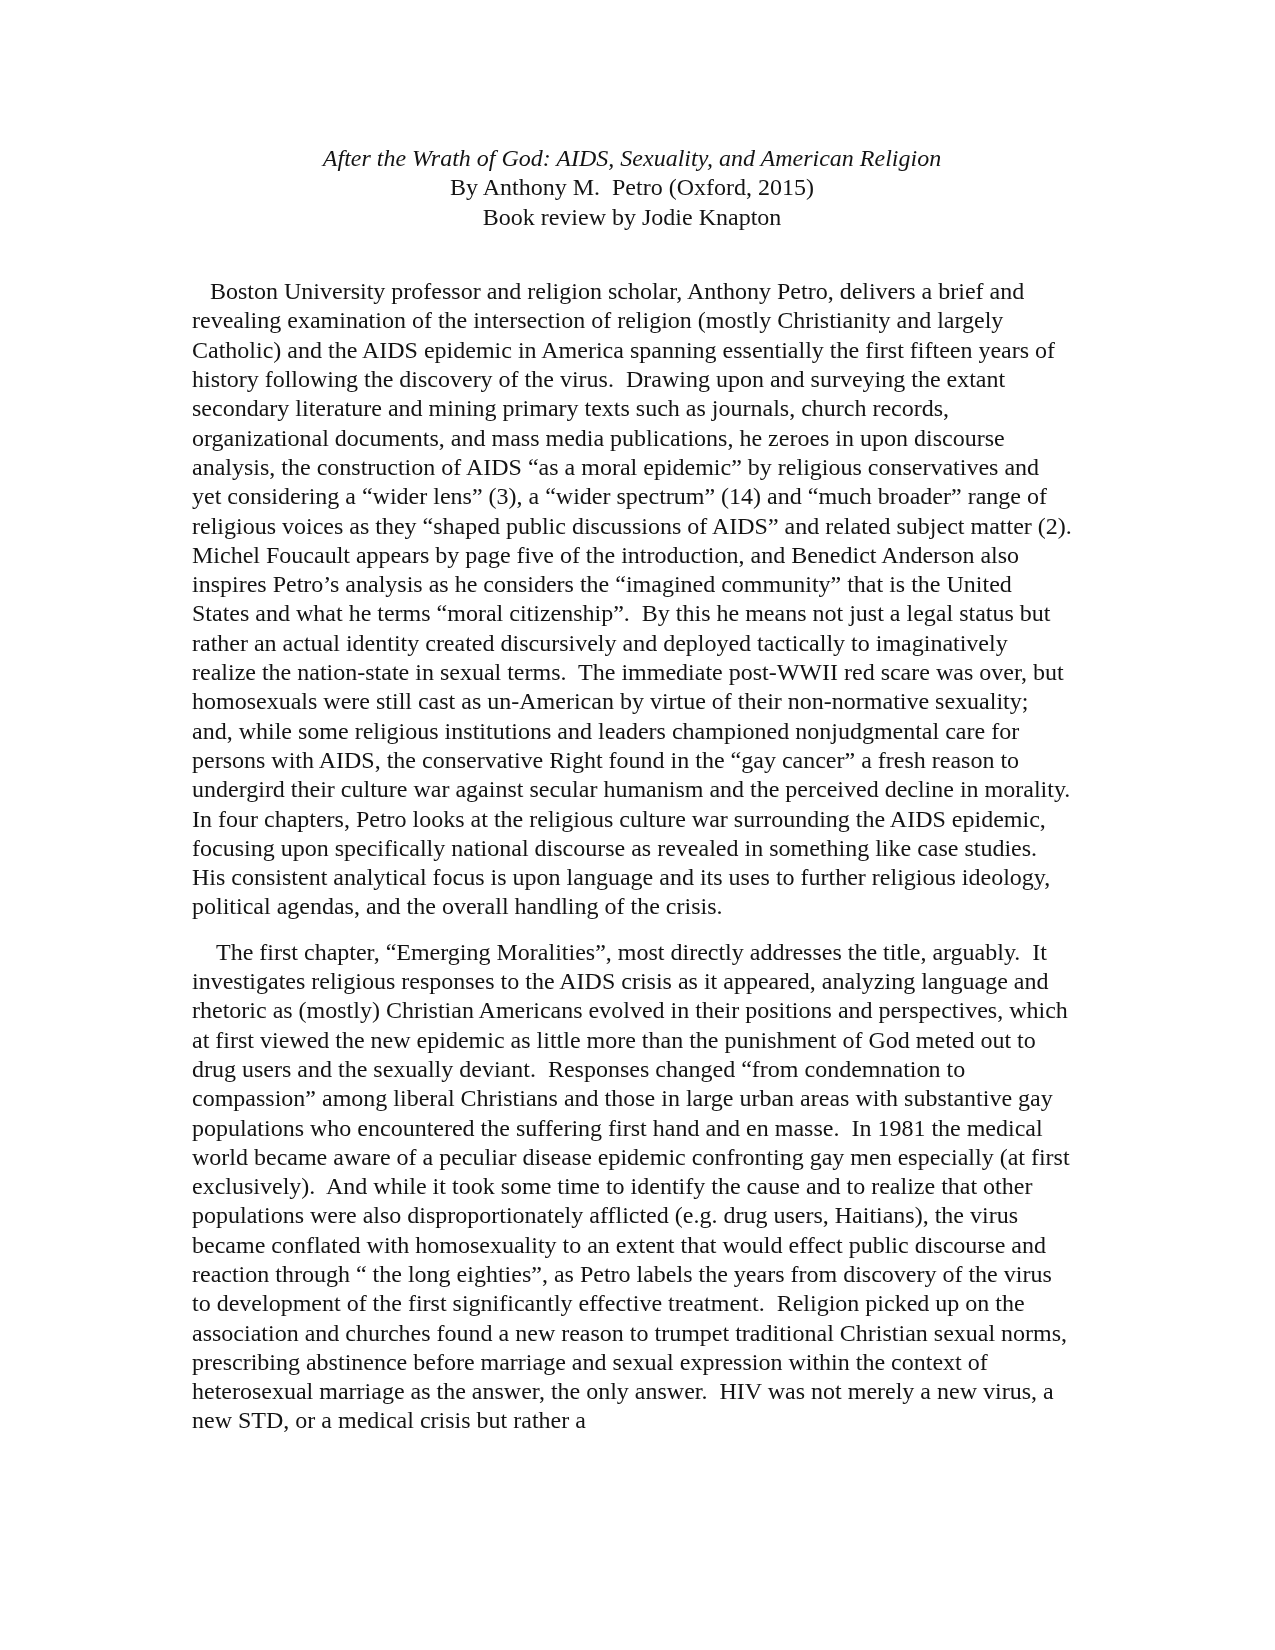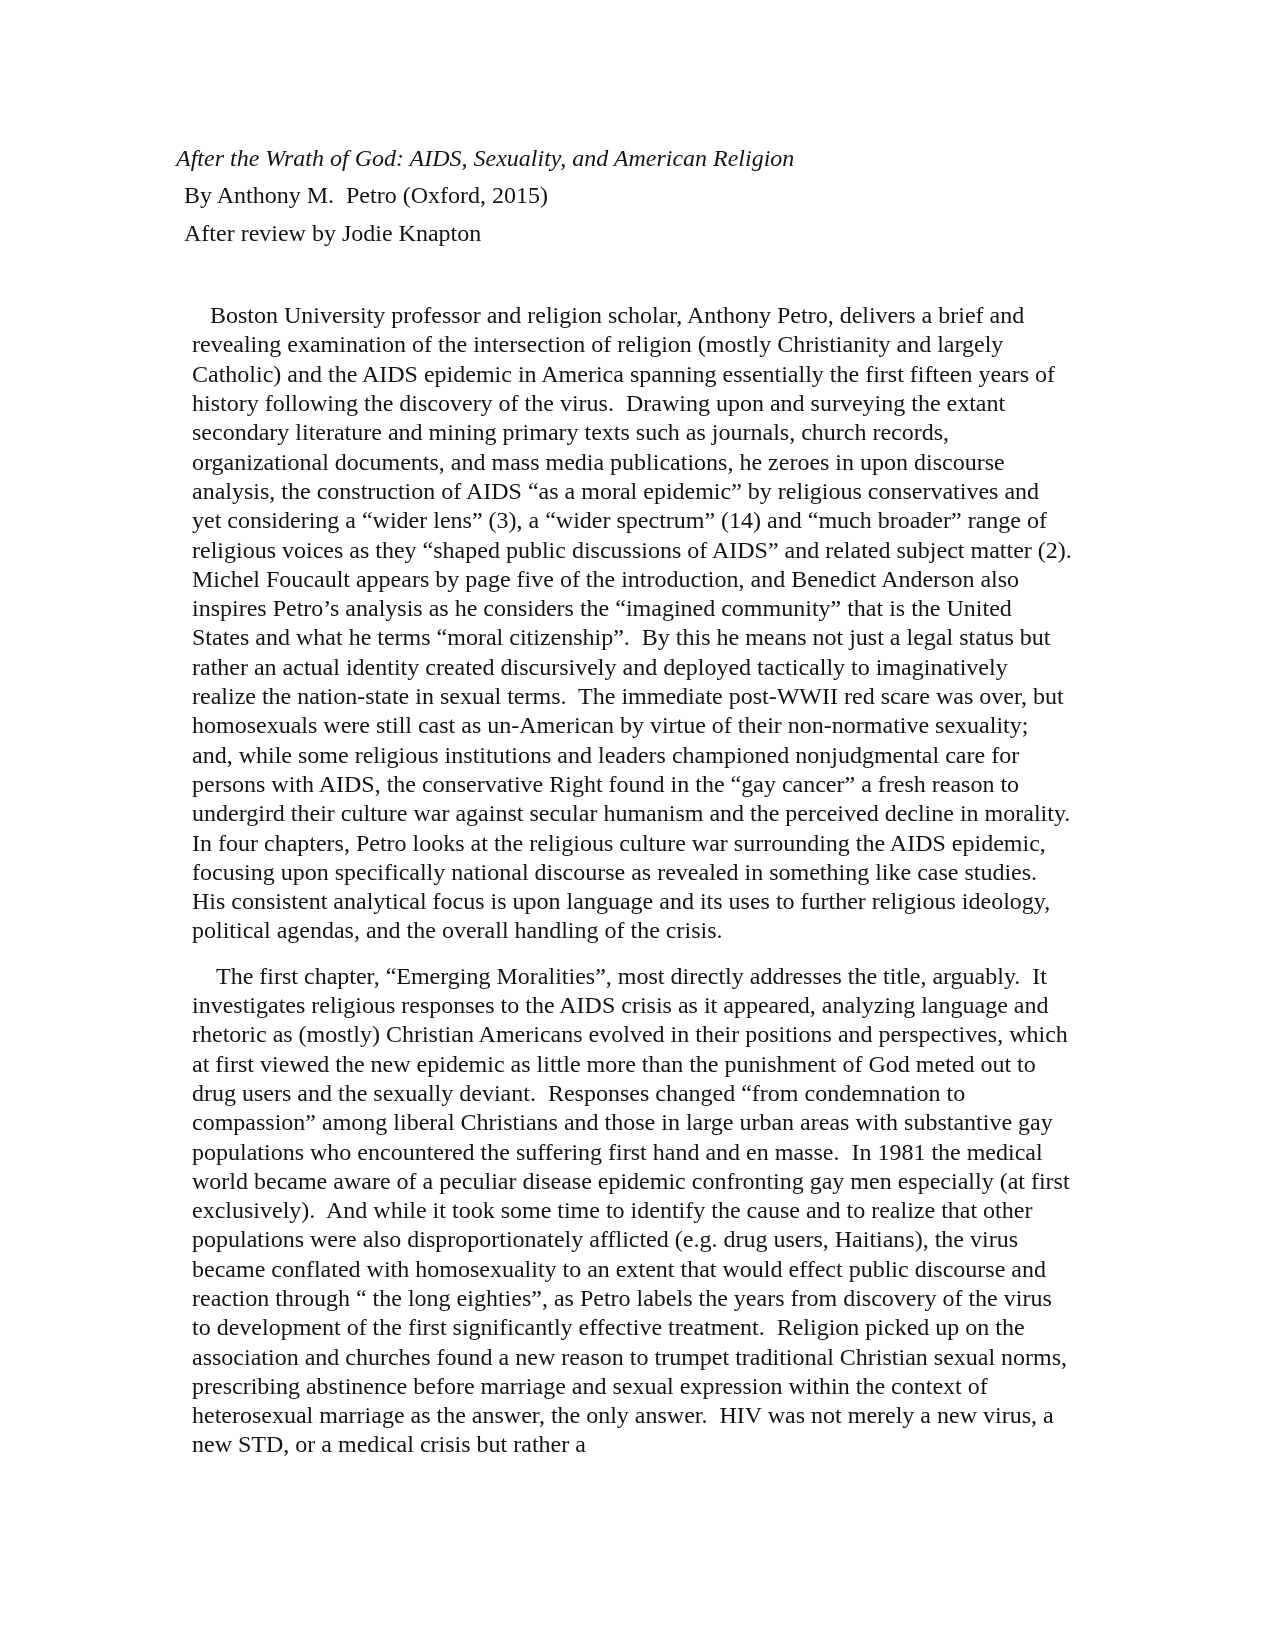--- a/index.html
+++ b/index.html
@@ -19,38 +19,40 @@
     font-family: "Liberation Serif", serif;
     font-size: 24px;
     line-height: 29.3px;
     color: #141414;
     text-align: left;
   }
   .doc-title {
     font-style: italic;
     margin: 0;
     white-space: pre-wrap;
+    text-align: center;
   }
   .doc-line {
-    margin: 8px;
+    margin: 0;
     white-space: pre-wrap;
+    text-align: center;
   }
   .blank-line {
     height: 29.3px;
   }
   .body-para {
     margin: 16px;
     white-space: pre-wrap;
   }
 </style>
 </head>
 <body>
 
 <div class="page">
   <div class="content">
     <p class="doc-title">After the Wrath of God: AIDS, Sexuality, and American Religion</p>
     <p class="doc-line">By Anthony M.  Petro (Oxford, 2015)</p>
-    <p class="doc-line">After review by Jodie Knapton</p>
+    <p class="doc-line">Book review by Jodie Knapton</p>
     <div class="blank-line"></div>
     <p class="body-para">   Boston University professor and religion scholar, Anthony Petro, delivers a brief and revealing examination of the intersection of religion (mostly Christianity and largely Catholic) and the AIDS epidemic in America spanning essentially the first fifteen years of history following the discovery of the virus.  Drawing upon and surveying the extant secondary literature and mining primary texts such as journals, church records, organizational documents, and mass media publications, he zeroes in upon discourse analysis, the construction of AIDS “as a moral epidemic” by religious conservatives and yet considering a “wider lens” (3), a “wider spectrum” (14) and “much broader” range of religious voices as they “shaped public discussions of AIDS” and related subject matter (2).  Michel Foucault appears by page five of the introduction, and Benedict Anderson also inspires Petro’s analysis as he considers the “imagined community” that is the United States and what he terms “moral citizenship”.  By this he means not just a legal status but rather an actual identity created discursively and deployed tactically to imaginatively realize the nation-state in sexual terms.  The immediate post-WWII red scare was over, but homosexuals were still cast as un-American by virtue of their non-normative sexuality; and, while some religious institutions and leaders championed nonjudgmental care for persons with AIDS, the conservative Right found in the “gay cancer” a fresh reason to undergird their culture war against secular humanism and the perceived decline in morality.  In four chapters, Petro looks at the religious culture war surrounding the AIDS epidemic, focusing upon specifically national discourse as revealed in something like case studies.  His consistent analytical focus is upon language and its uses to further religious ideology, political agendas, and the overall handling of the crisis.</p>
     <p class="body-para">    The first chapter, “Emerging Moralities”, most directly addresses the title, arguably.  It investigates religious responses to the AIDS crisis as it appeared, analyzing language and rhetoric as (mostly) Christian Americans evolved in their positions and perspectives, which at first viewed the new epidemic as little more than the punishment of God meted out to drug users and the sexually deviant.  Responses changed “from condemnation to compassion” among liberal Christians and those in large urban areas with substantive gay populations who encountered the suffering first hand and en masse.  In 1981 the medical world became aware of a peculiar disease epidemic confronting gay men especially (at first exclusively).  And while it took some time to identify the cause and to realize that other populations were also disproportionately afflicted (e.g. drug users, Haitians), the virus became conflated with homosexuality to an extent that would effect public discourse and reaction through “ the long eighties”, as Petro labels the years from discovery of the virus to development of the first significantly effective treatment.  Religion picked up on the association and churches found a new reason to trumpet traditional Christian sexual norms, prescribing abstinence before marriage and sexual expression within the context of heterosexual marriage as the answer, the only answer.  HIV was not merely a new virus, a new STD, or a medical crisis but rather a</p>
   </div>
 </div>
 
 </body></html>

